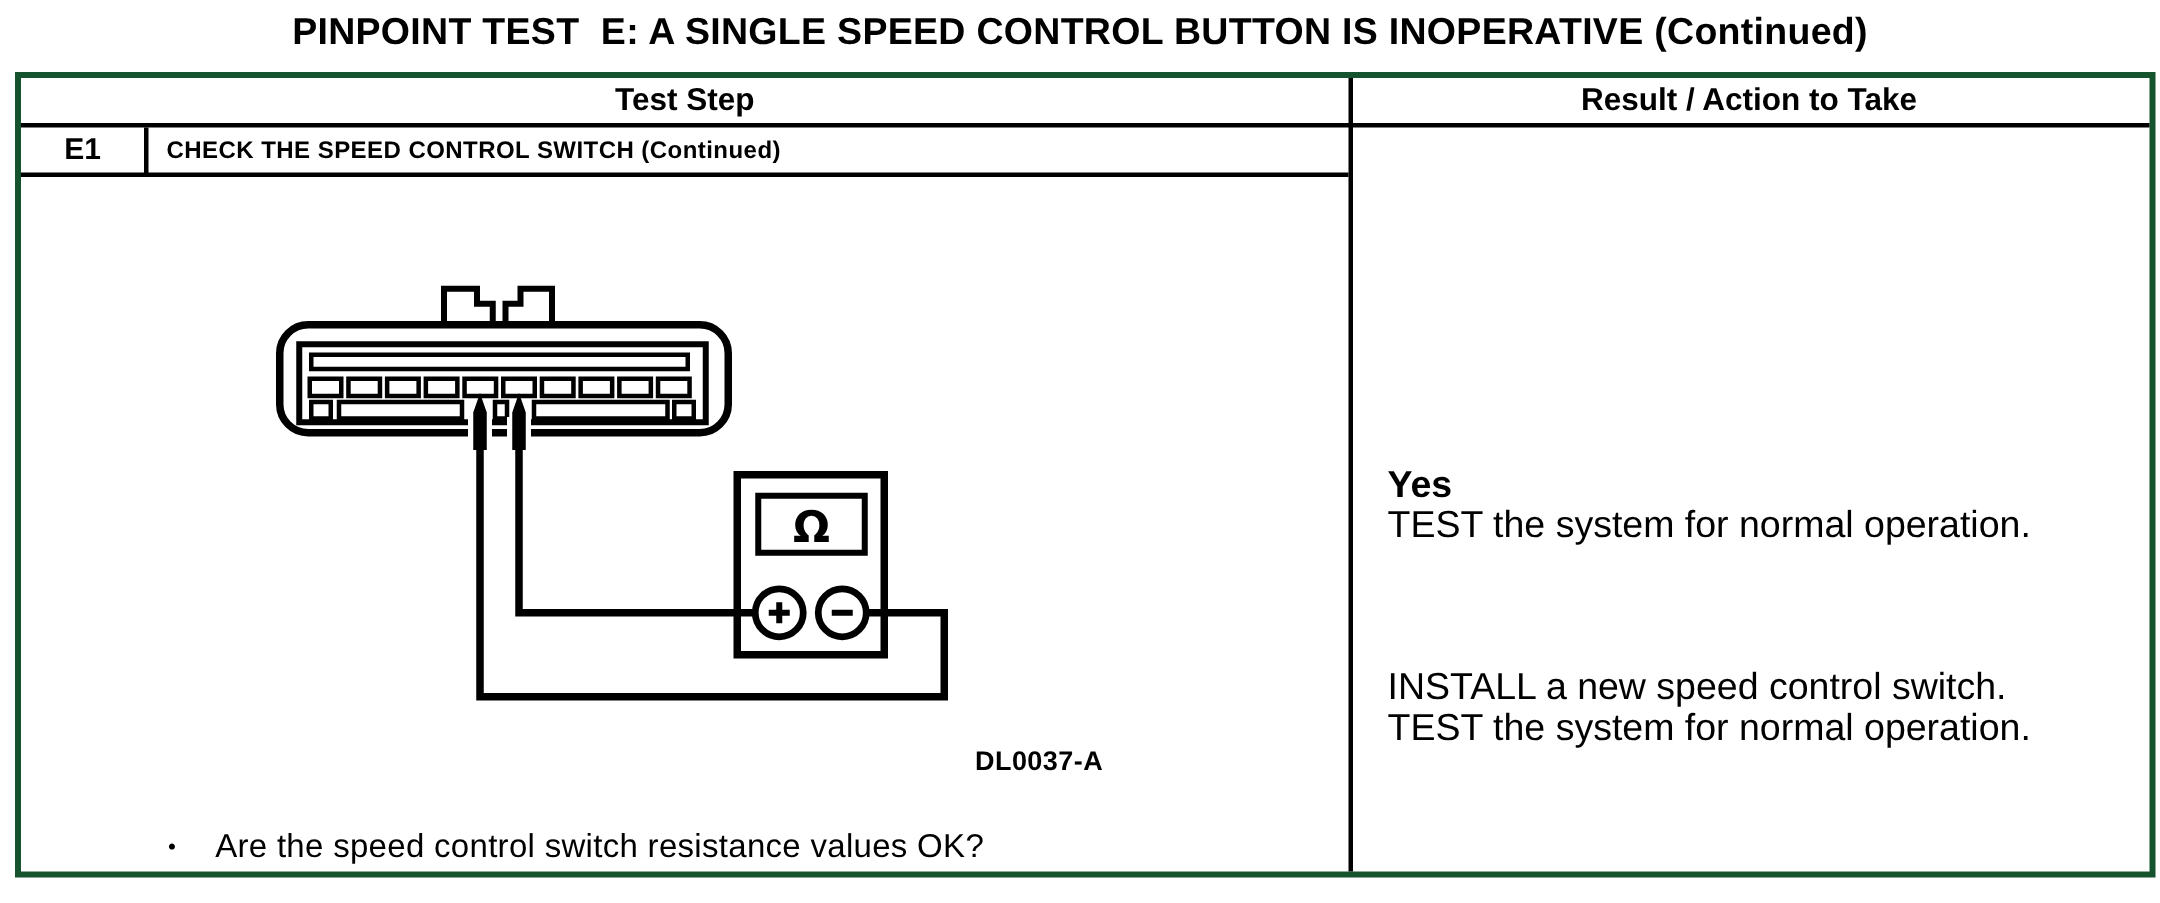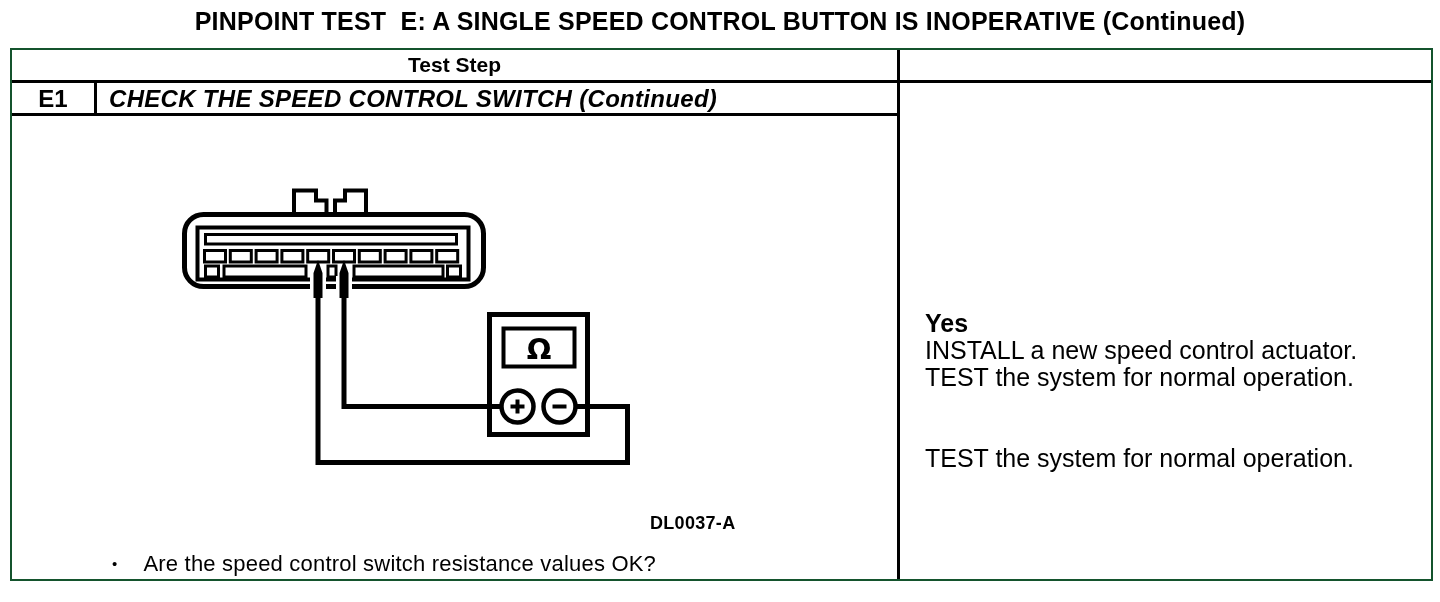--- a/index.html
+++ b/index.html
@@ -10,56 +10,57 @@
     overflow:hidden;
   }
   .page-title {
     position:absolute; top:7px; left:0; width:1440px;
     text-align:center; font-weight:bold; font-size:25px;
     white-space:pre; letter-spacing:0.2px;
   }
   .ptable {
     position:absolute; left:10px; top:48px;
     width:1419px; height:529px;
-    border:2px solid #14532d; box-sizing:content-box;
+    border:4px solid #14532d; box-sizing:content-box;
   }
   .vdiv    { position:absolute; left:885px; top:0; width:3px; height:100%; background:#000; }
   .hdr-underline { position:absolute; left:0; top:30px; width:100%; height:3px; background:#000; }
   .th { position:absolute; top:0; height:30px; line-height:29px; text-align:center;
         font-weight:bold; font-size:21px; }
   .th-left  { left:0; width:885px; }
   .th-right { left:888px; width:528px; }
   .e1-cell { position:absolute; left:0; top:33px; width:82px; height:30px; line-height:31px;
-             text-align:center; font-weight:bold; font-size:24px; }
+             text-align:center; font-weight:bold; font-size:20px; }
   .e1-div  { position:absolute; left:82px; top:33px; width:3px; height:33px; background:#000; }
   .e1-heading { position:absolute; left:97px; top:33px; height:14px; line-height:31px;
-                font-weight:bold; font-size:24px; letter-spacing:0.3px; white-space:nowrap;font-style:italic; }
+                font-weight:bold; font-size:16px; letter-spacing:0.3px; white-space:nowrap; }
   .e1-underline { position:absolute; left:0; top:63px; width:885px; height:3px; background:#000; }
   .diagram-svg { position:absolute; left:0; top:66px; width:885px; height:400px; }
   .figure-code {
     position:absolute; left:650px; top:497px;
-    font-weight:bold; font-size:18px; letter-spacing:0.3px;margin-top:16px;
+    font-weight:bold; font-size:18px; letter-spacing:0.3px;
   }
   .question {
     position:absolute; left:112px; top:551px; width:780px;
     font-weight:normal; font-size:22px; letter-spacing:0.2px; white-space:nowrap;
   }
   .question .bullet { display:inline-block; font-size:15px; vertical-align:2px; margin-right:26px; }
   .result-block { position:absolute; left:925px; width:495px; font-size:25px; line-height:27px; }
   .result-yes { top:310px; }
   .result-no  { top:445px; }
   .result-label { font-weight:bold; }
 </style>
 </head>
 <body>
 
 <div class="page-title">PINPOINT TEST  E: A SINGLE SPEED CONTROL BUTTON IS INOPERATIVE (Continued)</div>
 
 <div class="ptable">
   <div class="th th-left">Test Step</div>
+  <div class="th th-right">Result / Action to Take</div>
   <div class="hdr-underline"></div>
   <div class="vdiv"></div>
 
   <div class="e1-cell">E1</div>
   <div class="e1-div"></div>
   <div class="e1-heading">CHECK THE SPEED CONTROL SWITCH (Continued)</div>
   <div class="e1-underline"></div>
 
   <svg class="diagram-svg" viewBox="13 117 885 400">
 
@@ -119,19 +120,19 @@
 </div>
 
 <div class="figure-code">DL0037-A</div>
 
 <div class="question">
   <span class="bullet">•</span><span>Are the speed control switch resistance values OK?</span>
 </div>
 
 <div class="result-block result-yes">
   <div class="result-label">Yes</div>
-  <div>INSTALL a new speed control actuator.</div>
   <div>TEST the system for normal operation.</div>
 </div>
 
 <div class="result-block result-no">
+  <div>INSTALL a new speed control switch.</div>
   <div>TEST the system for normal operation.</div>
 </div>
 
 </body></html>

